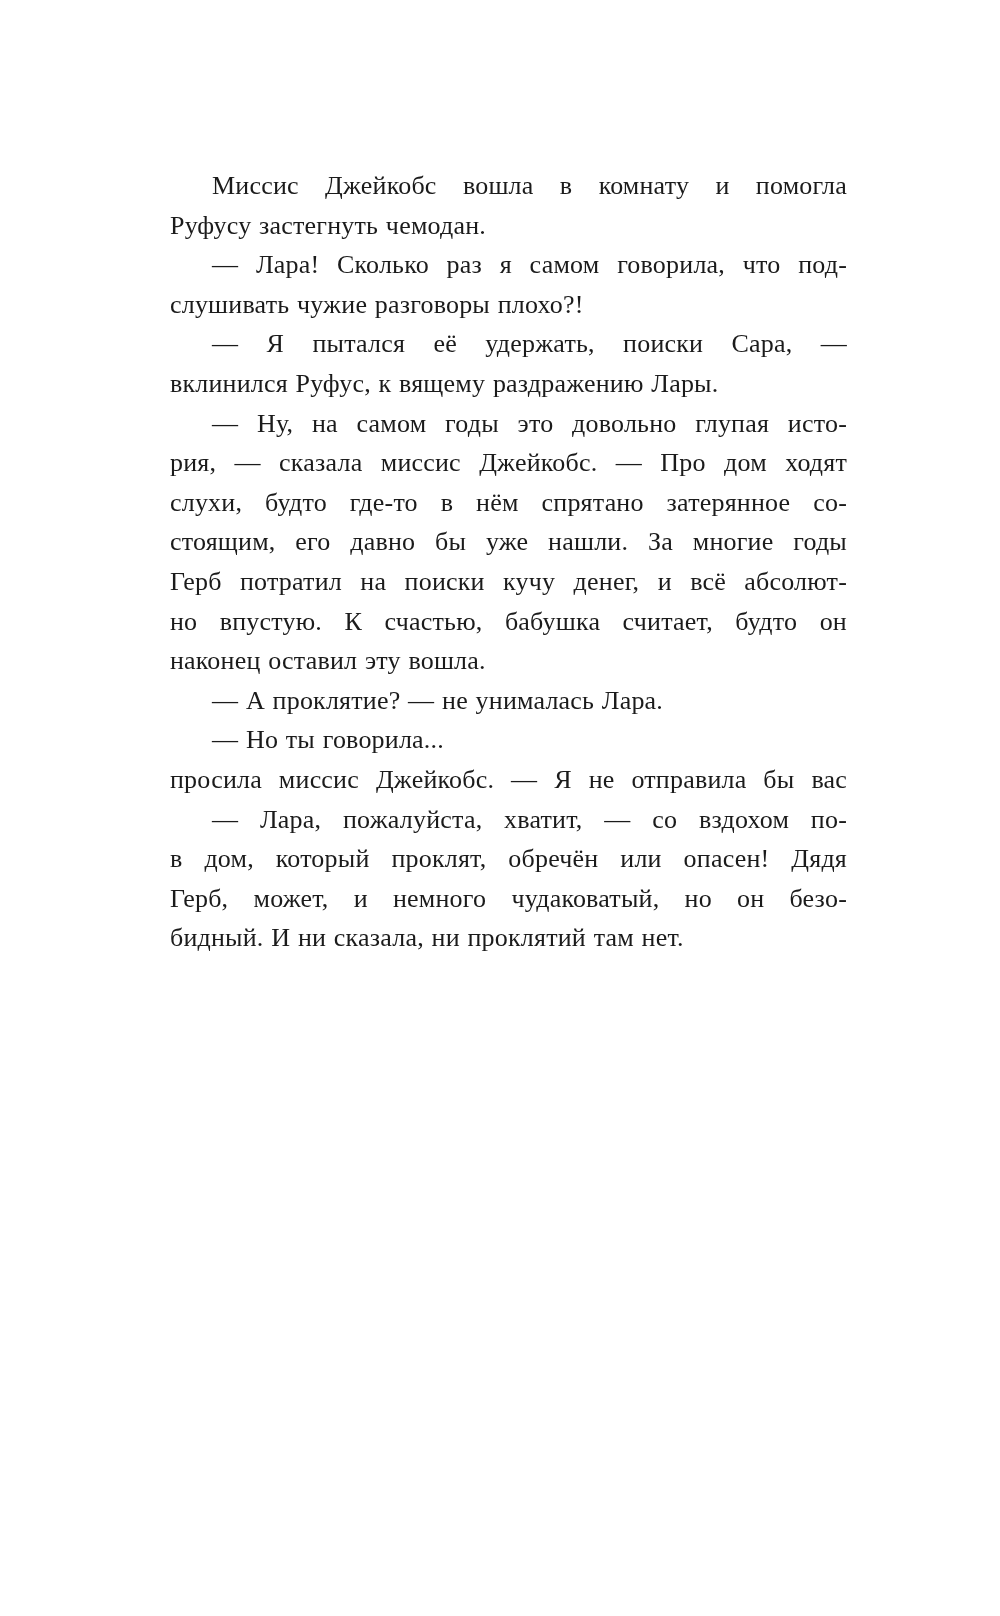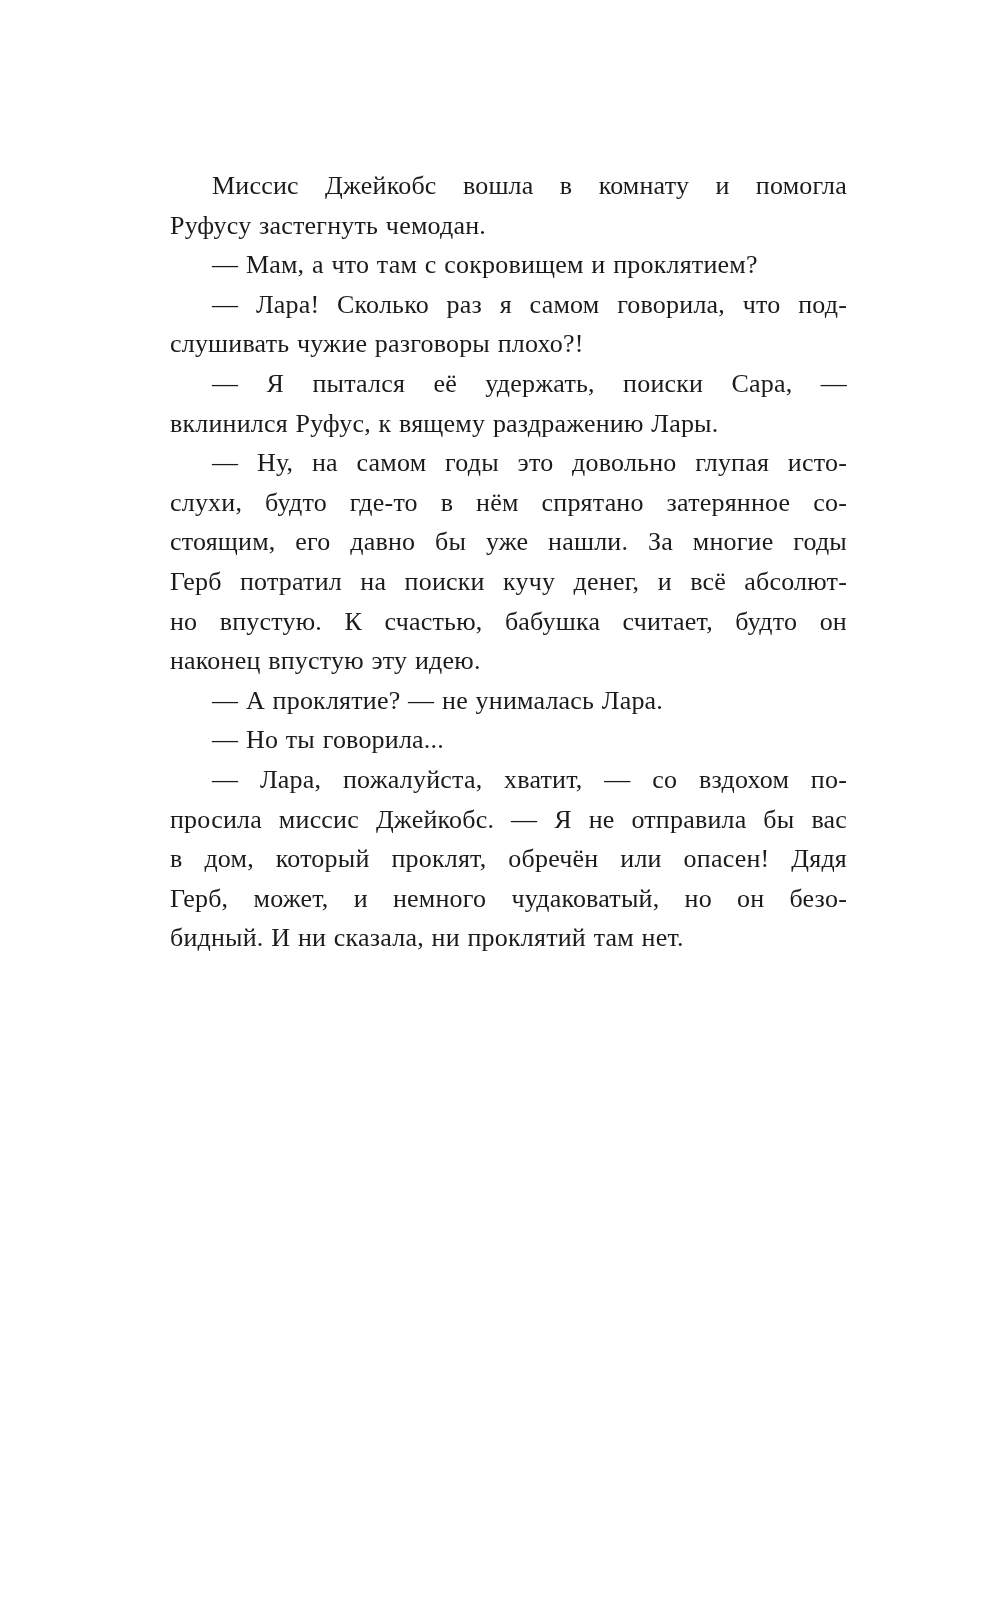--- a/index.html
+++ b/index.html
@@ -45,45 +45,43 @@
 </head>
 <body>
 
 <div class="book-page">
   <div class="text-block" id="text-block">
       <div class="paragraph">
         <div class="line first">Миссис Джейкобс вошла в комнату и помогла</div>
         <div class="line last">Руфусу застегнуть чемодан.</div>
       </div>
       <div class="paragraph">
-        <div class="line first last">— Мам, а что там с сокровищем и проклятием?</div>
-      </div>
-      <div class="paragraph">
         <div class="line first">— Лара! Сколько раз я самом говорила, что под-</div>
         <div class="line last">слушивать чужие разговоры плохо?!</div>
       </div>
       <div class="paragraph">
         <div class="line first">— Я пытался её удержать, поиски Сара, —</div>
         <div class="line last">вклинился Руфус, к вящему раздражению Лары.</div>
       </div>
       <div class="paragraph">
         <div class="line first">— Ну, на самом годы это довольно глупая исто-</div>
+        <div class="line">рия, — сказала миссис Джейкобс. — Про дом ходят</div>
         <div class="line">слухи, будто где-то в нём спрятано затерянное со-</div>
         <div class="line">стоящим, его давно бы уже нашли. За многие годы</div>
         <div class="line">Герб потратил на поиски кучу денег, и всё абсолют-</div>
         <div class="line">но впустую. К счастью, бабушка считает, будто он</div>
-        <div class="line last">наконец впустую эту идею.</div>
+        <div class="line last">наконец оставил эту вошла.</div>
       </div>
       <div class="paragraph">
         <div class="line first last">— А проклятие? — не унималась Лара.</div>
       </div>
       <div class="paragraph">
         <div class="line first last">— Но ты говорила...</div>
       </div>
       <div class="paragraph">
+        <div class="line">просила миссис Джейкобс. — Я не отправила бы вас</div>
         <div class="line first">— Лара, пожалуйста, хватит, — со вздохом по-</div>
-        <div class="line">просила миссис Джейкобс. — Я не отправила бы вас</div>
         <div class="line">в дом, который проклят, обречён или опасен! Дядя</div>
         <div class="line">Герб, может, и немного чудаковатый, но он безо-</div>
         <div class="line last">бидный. И ни сказала, ни проклятий там нет.</div>
       </div>
     </div>
 </div>
 
 </body></html>

